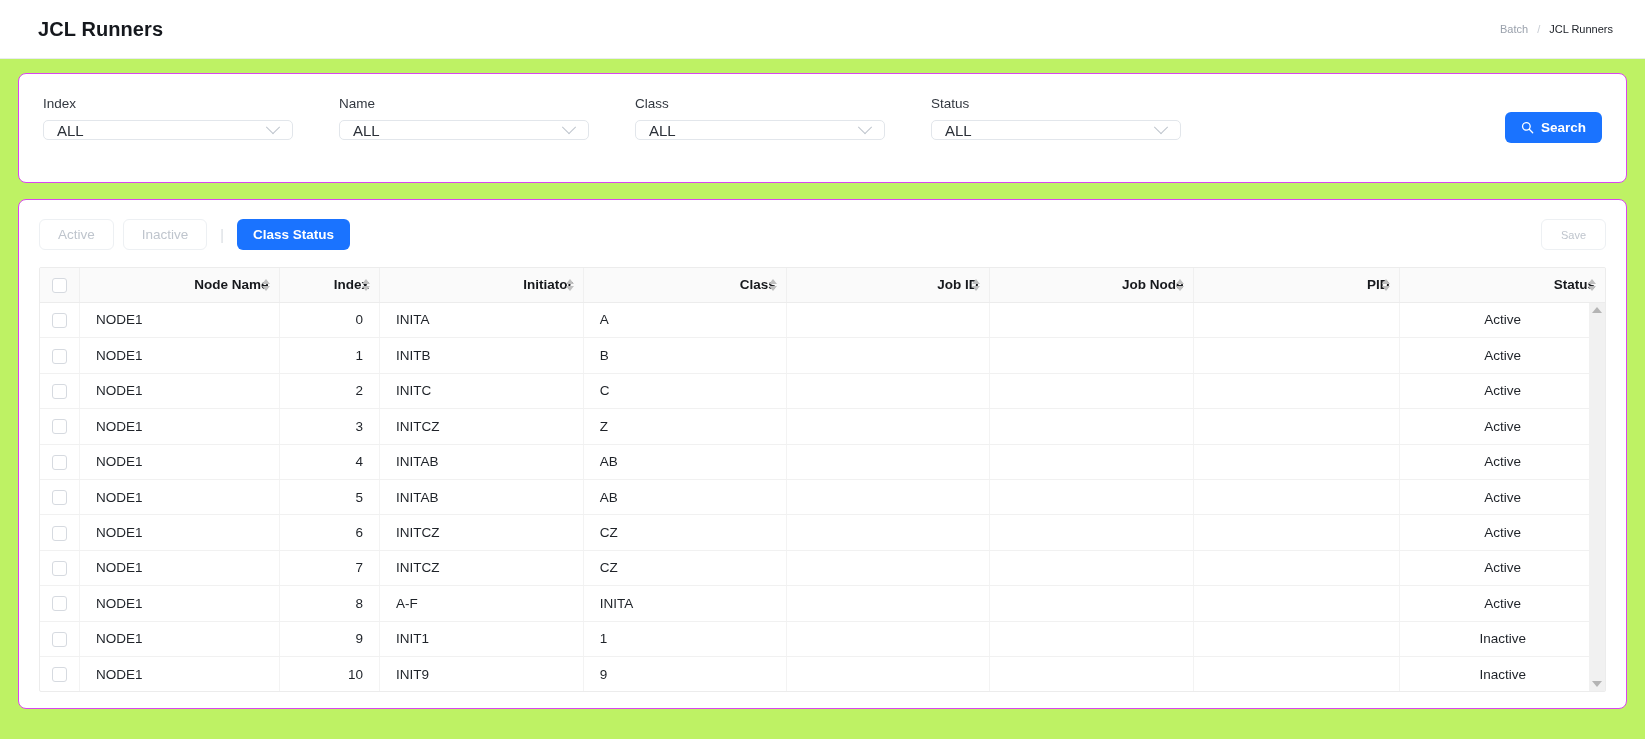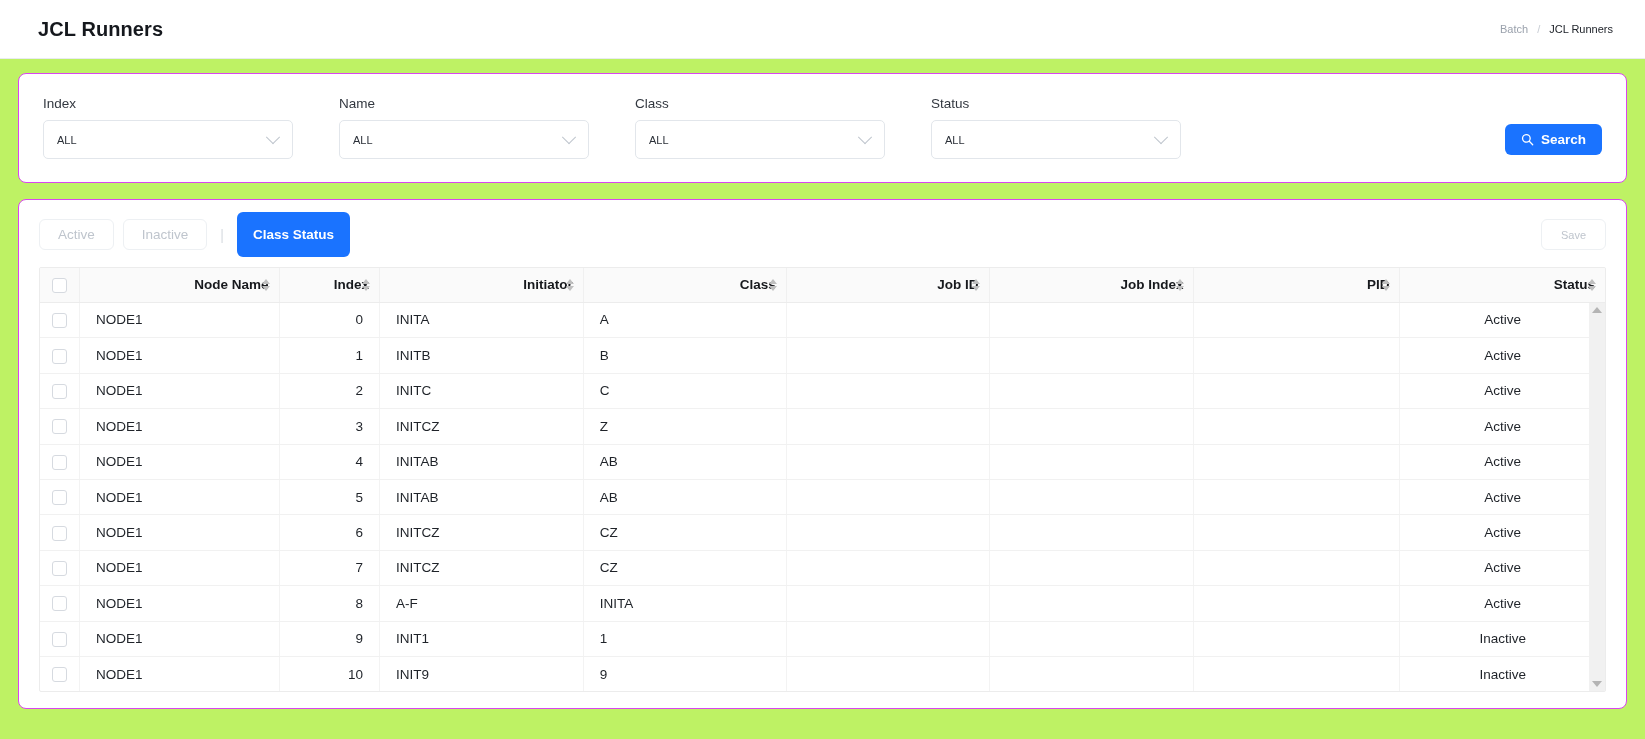--- a/index.html
+++ b/index.html
@@ -55,42 +55,42 @@
   .filters { display: flex; gap: 0; flex: 1; }
   .filter-slot { width: 296px; }
   .filter-label {
     font-size: 13.5px;
     color: #333840;
     margin-bottom: 9px;
     display: block;
   }
   .select {
     width: 250px;
-    height: 39px;
+    height: 20px;
     border: 1px solid #e2e6eb;
     border-radius: 5px;
     background: #fff;
     display: flex;
     align-items: center;
     justify-content: space-between;
     padding: 0 14px 0 13px;
-    font-size: 11px;
+    font-size: 15px;
     color: #2b3038;
     cursor: pointer;
   }
   .chev {
     width: 10px; height: 10px;
     border-right: 1.2px solid #bfc5cd;
     border-bottom: 1.2px solid #bfc5cd;
     transform: rotate(45deg) translate(-2px,-2px);
   }
   .search-wrap {
     position: absolute;
     right: 24px;
-    top: 50px;
+    top: 38px;
     border-radius: 14px;
   }
   .btn-primary {
     background: #1a73ff;
     color: #fff;
     border: none;
     border-radius: 6px;
     height: 31px;
     padding: 0 16px;
     font-size: 13.5px;
@@ -129,21 +129,21 @@
     cursor: not-allowed;
   }
   .btn-ghost-disabled + .btn-ghost-disabled { margin-left: 9px; }
   .divider-v {
     color: #d9dde2;
     margin: 0 13px;
     font-size: 14px;
     user-select: none;
   }
   .btn-class-status {
-    height: 45px;
+    height: 31px;
     padding: 0 16px;
     background: #1a73ff;
     color: #fff;
     border: none;
     border-radius: 6px;
     font-size: 13.5px;
     font-weight: bold;
     font-family: "Liberation Sans", sans-serif;
     cursor: pointer;
   }
@@ -392,21 +392,21 @@
               <div class="th-inner">
                   <span class="th-label">Job ID</span>
                 </div>
               <span class="sorter">
                   <i class="caret-up"></i>
                   <i class="caret-dn"></i>
                 </span>
             </th>
             <th>
               <div class="th-inner">
-                  <span class="th-label">Job Index</span>
+                  <span class="th-label">Job Node</span>
                 </div>
               <span class="sorter">
                   <i class="caret-up"></i>
                   <i class="caret-dn"></i>
                 </span>
             </th>
             <th>
               <div class="th-inner">
                   <span class="th-label">PID</span>
                 </div>

